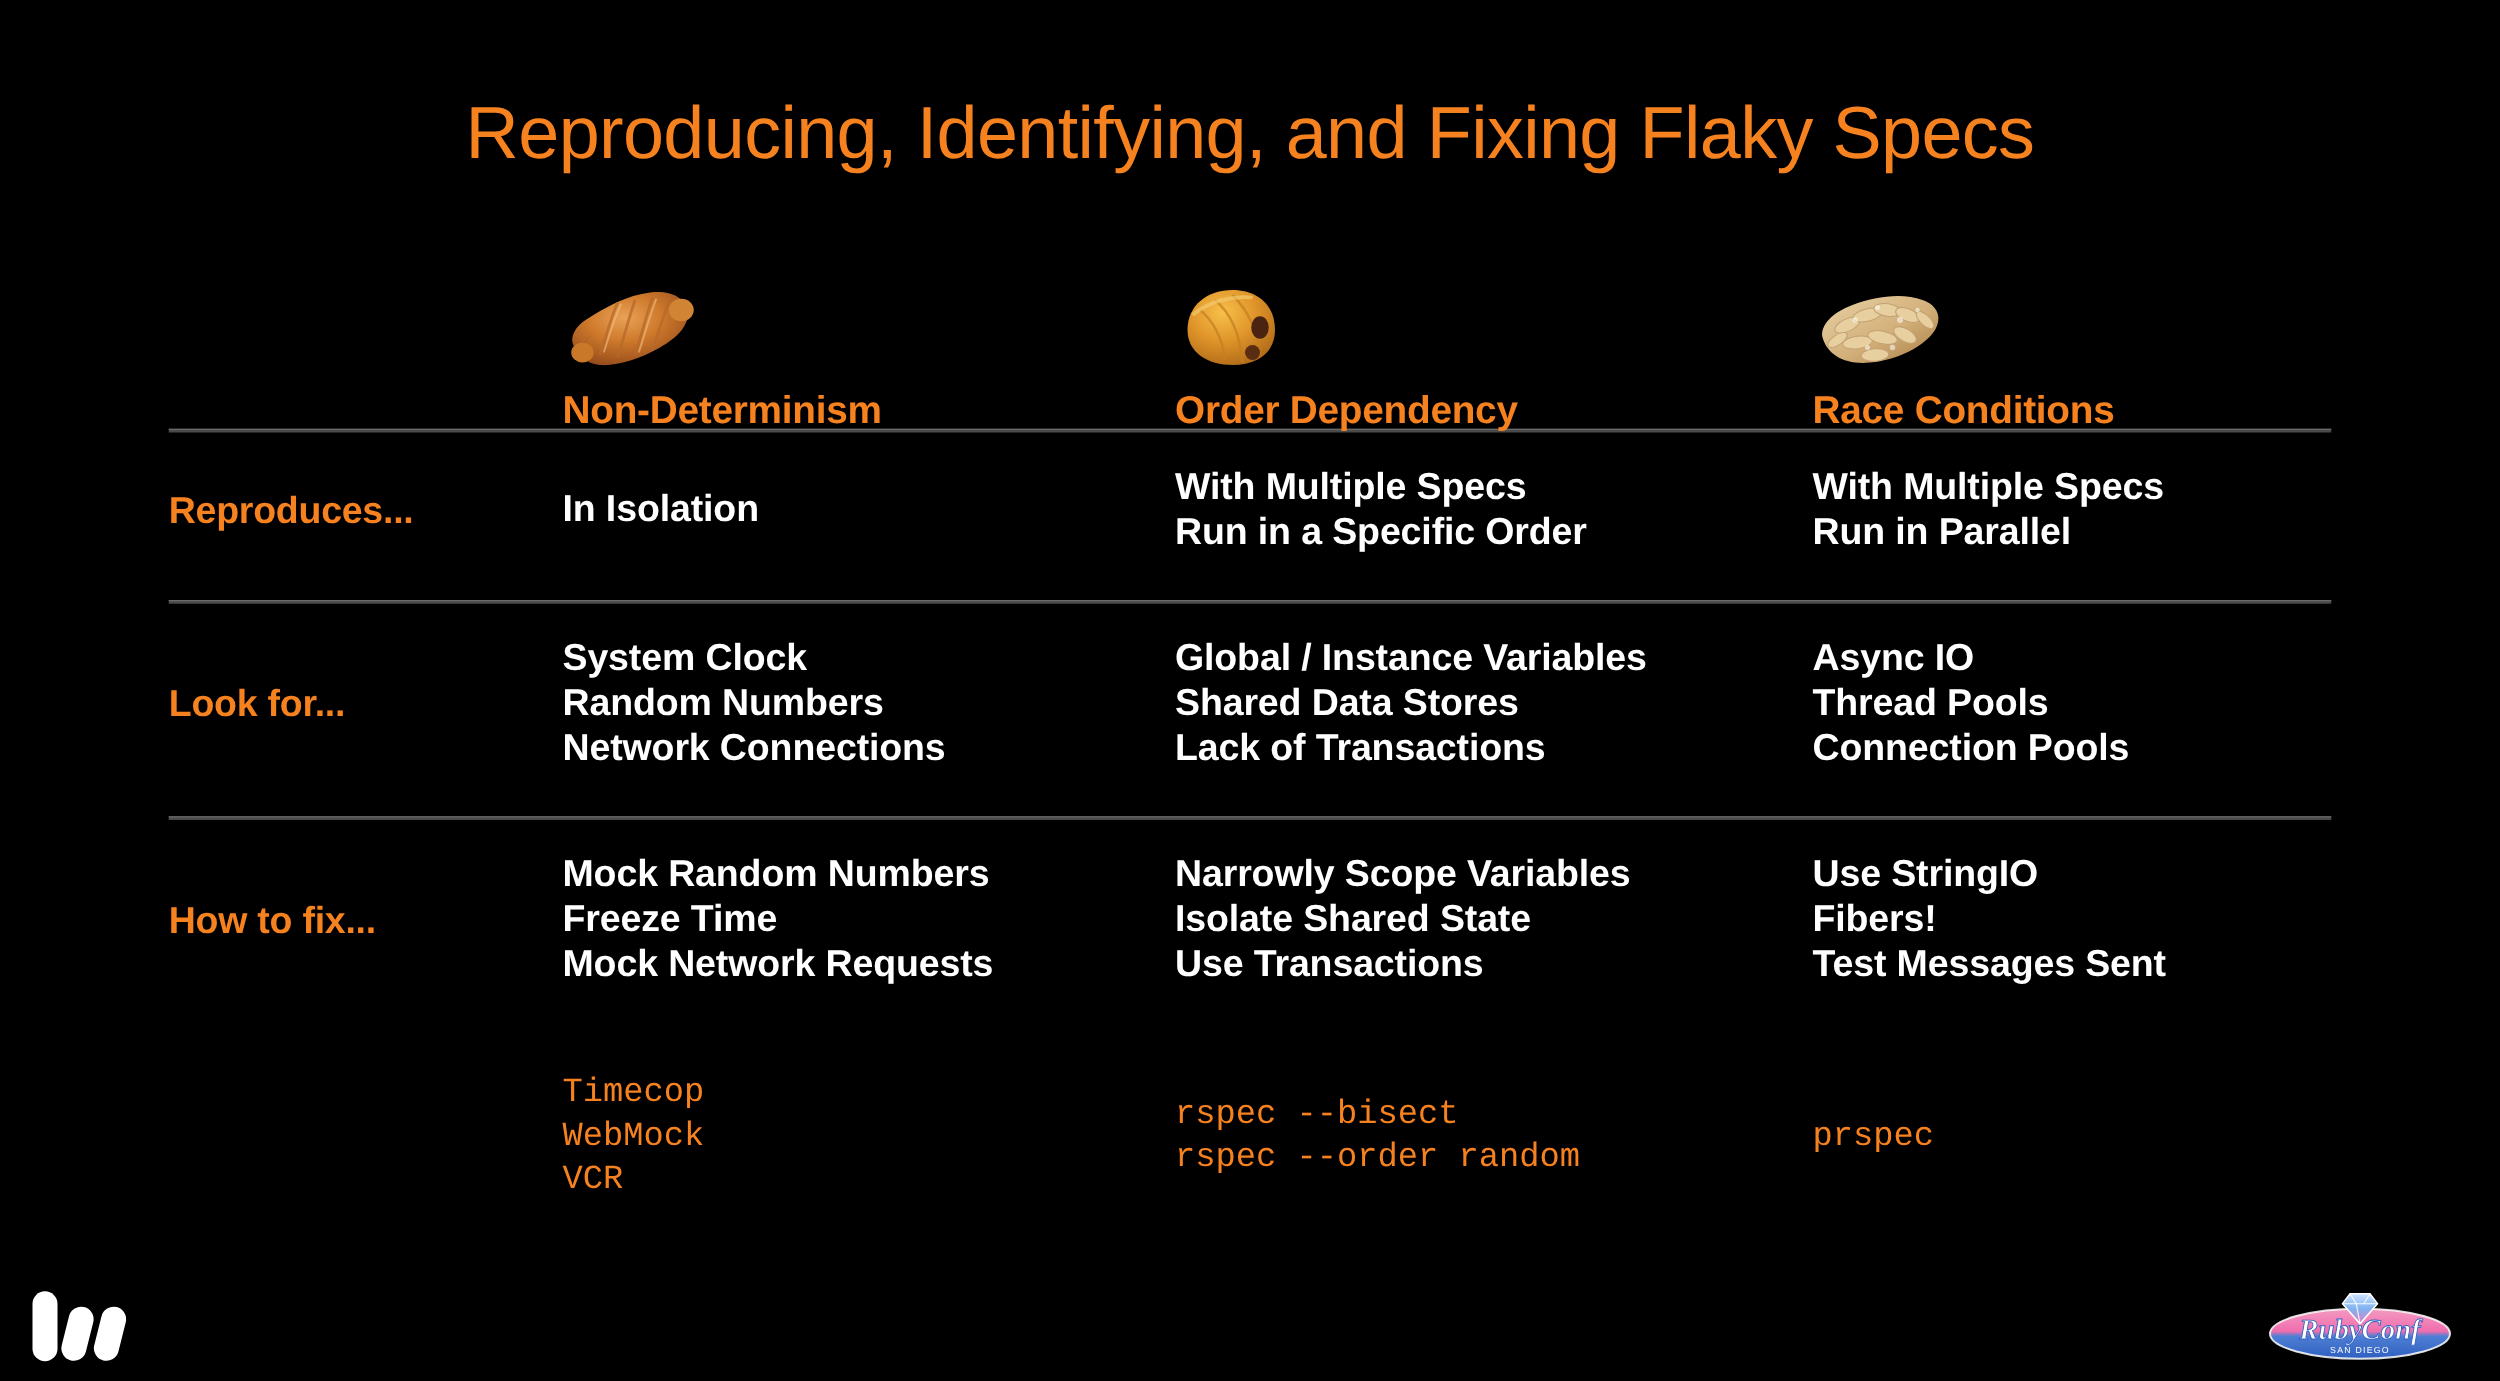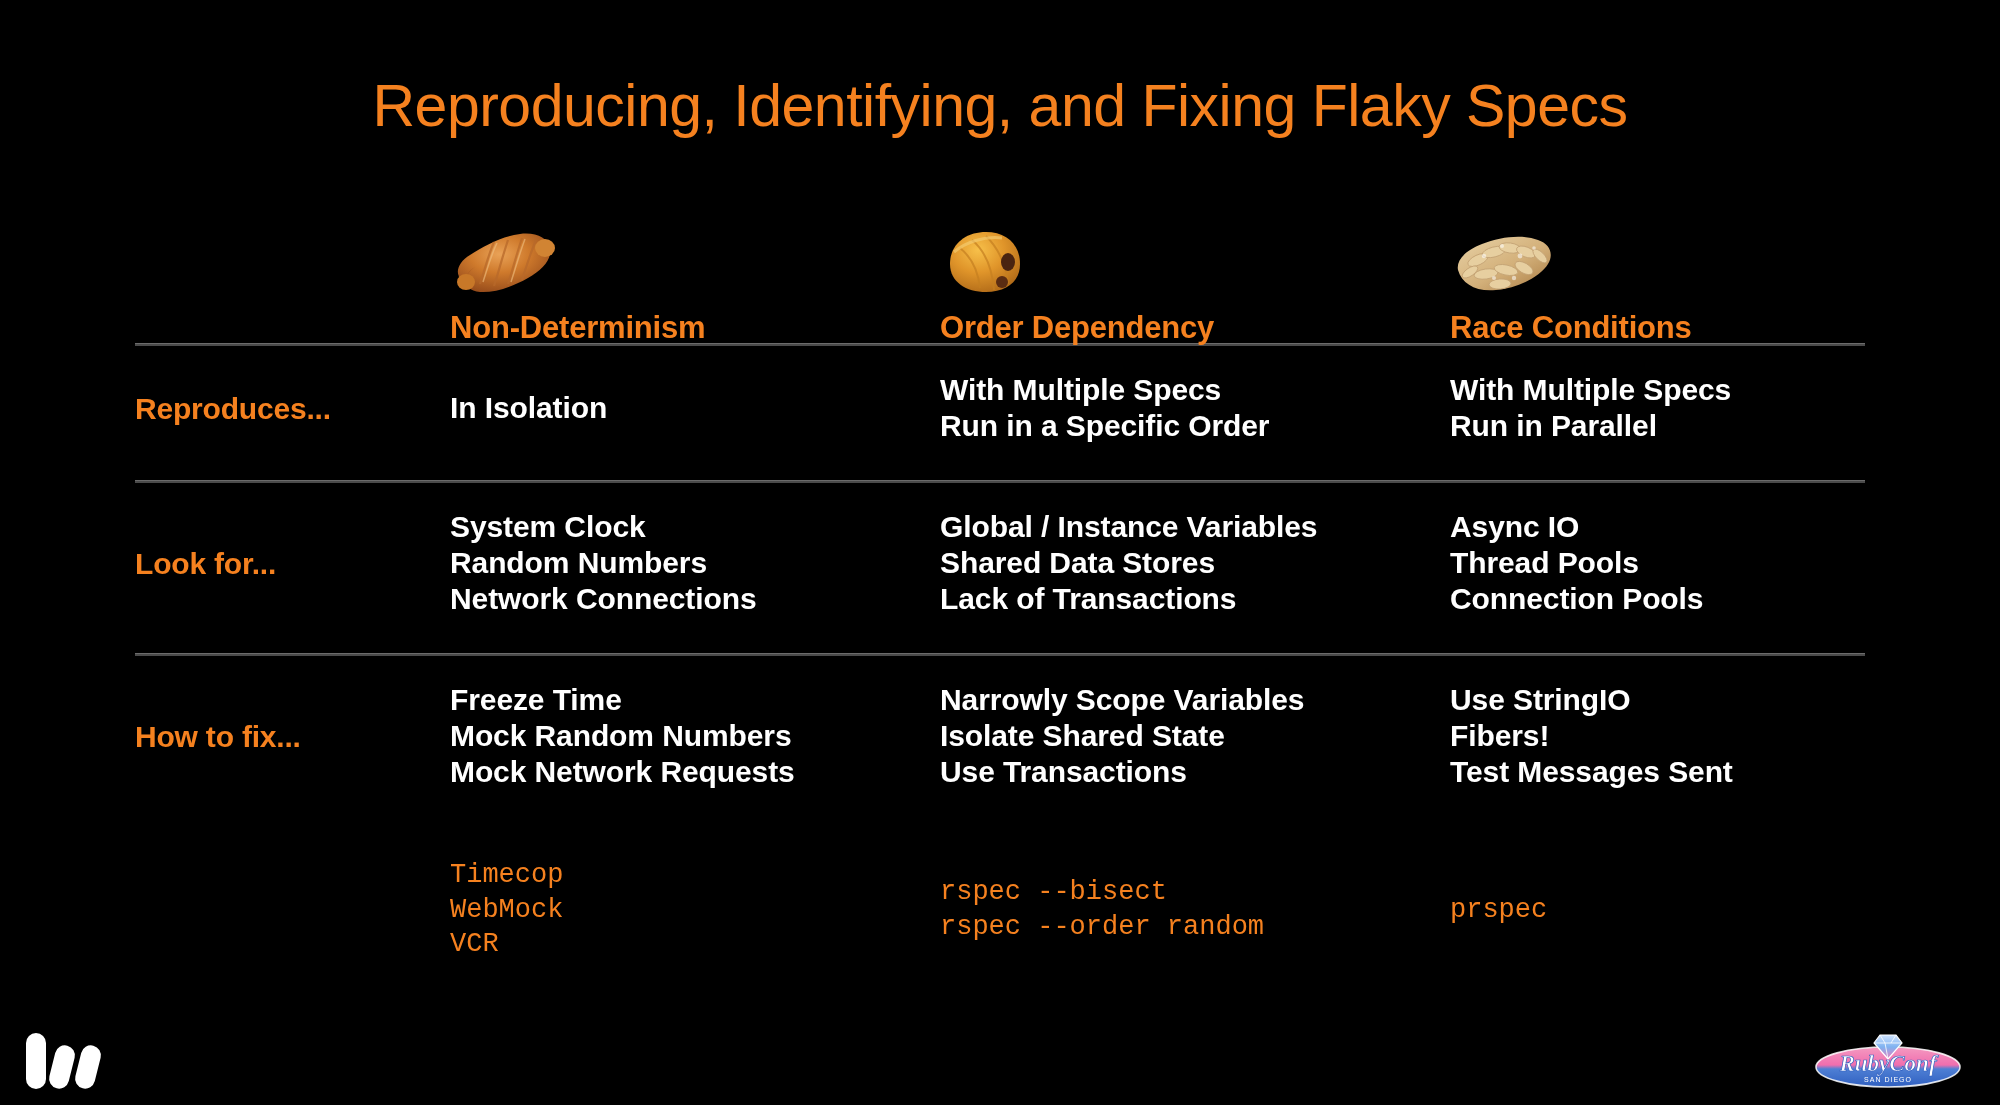--- a/index.html
+++ b/index.html
@@ -303,22 +303,22 @@
         </ul>
       </div>
     </div>
 
     <div class="divider"></div>
 
     <div class="row body-row">
       <div class="col-label row-label">How to fix...</div>
       <div class="col-a">
         <ul class="cell-list">
+          <li>Mock Random Numbers</li>
           <li>Freeze Time</li>
-          <li>Mock Random Numbers</li>
           <li>Mock Network Requests</li>
         </ul>
       </div>
       <div class="col-b">
         <ul class="cell-list">
           <li>Narrowly Scope Variables</li>
           <li>Isolate Shared State</li>
           <li>Use Transactions</li>
         </ul>
       </div>

